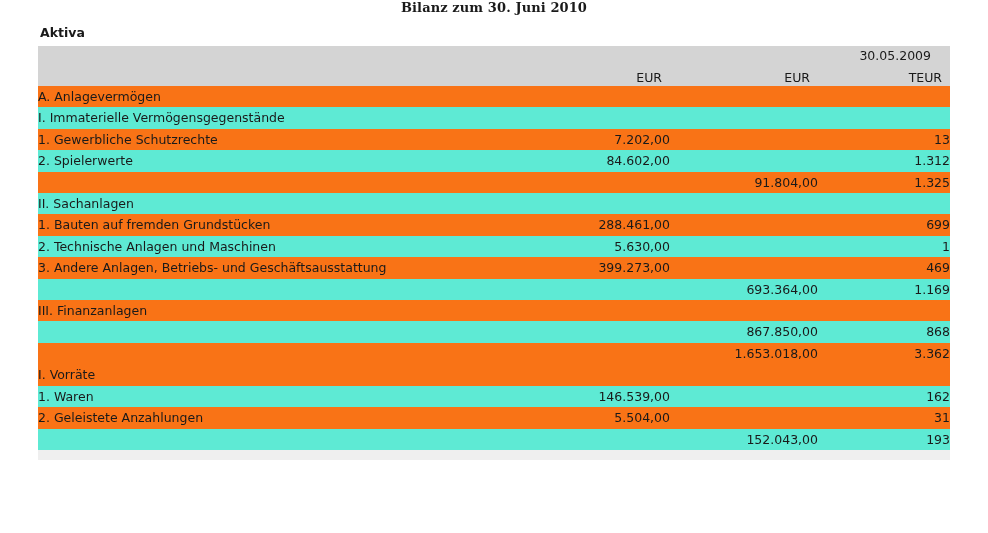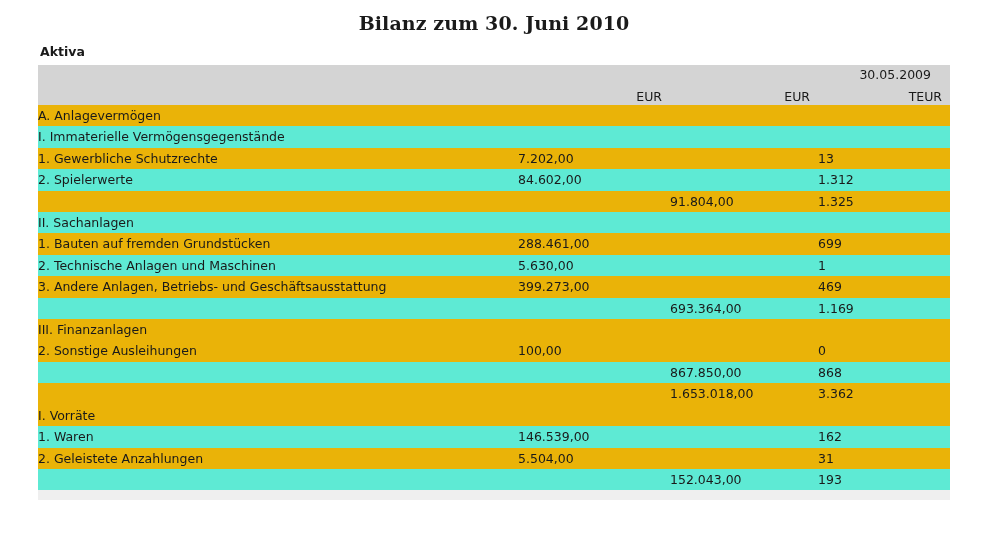--- a/index.html
+++ b/index.html
@@ -18,23 +18,22 @@
   .page {
     position: relative;
     width: 988px;
     height: 533px;
     box-sizing: border-box;
     padding: 0 38px;
   }
   .doc-title {
     text-align: center;
     font-weight: bold;
-    font-size: 19px;
+    font-size: 13px;
     font-family: "DejaVu Serif", "Liberation Serif", serif;
-    padding-top: 12px;
     padding-bottom: 10px;
     letter-spacing: 0.1px;
   }
   .section-label {
     font-weight: bold;
     font-size: 12.5px;
     padding-bottom: 6px;
     padding-left: 2px;
   }
   table.balance {
@@ -65,30 +64,30 @@
     height: 21px;
     text-align: right;
     padding-right: 8px;
     padding-bottom: 0;
     line-height: 17px;
   }
   tr.data-row td {
     height: 21.4px;
     line-height: 21.4px;
   }
-  tr.shade td { background: #eab308; margin-left: 20px; }
+  tr.shade td { background: #f97316; margin-left: 20px; }
   tr.plain td { background: #5eead4; margin-top: 48px; }
 
   td.label {
     text-align: left;
     padding-left: 12px;
     white-space: nowrap;
   }
   td.num {
-    text-align: left;
+    text-align: right;
     padding-right: 8px;
     white-space: nowrap;
   }
   .cut-row td {
     height: 10px;
     background: #efefef;
   }
 </style>
 </head>
 <body>
@@ -180,26 +179,20 @@
           <td class="num"></td>
           <td class="num">693.364,00</td>
           <td class="num">1.169</td>
         </tr>
         <tr class="data-row shade">
           <td class="label">III. Finanzanlagen</td>
           <td class="num"></td>
           <td class="num"></td>
           <td class="num"></td>
         </tr>
-        <tr class="data-row shade">
-          <td class="label">2. Sonstige Ausleihungen</td>
-          <td class="num">100,00</td>
-          <td class="num"></td>
-          <td class="num">0</td>
-        </tr>
         <tr class="data-row plain">
           <td class="label"></td>
           <td class="num"></td>
           <td class="num">867.850,00</td>
           <td class="num">868</td>
         </tr>
         <tr class="data-row shade">
           <td class="label"></td>
           <td class="num"></td>
           <td class="num">1.653.018,00</td>

